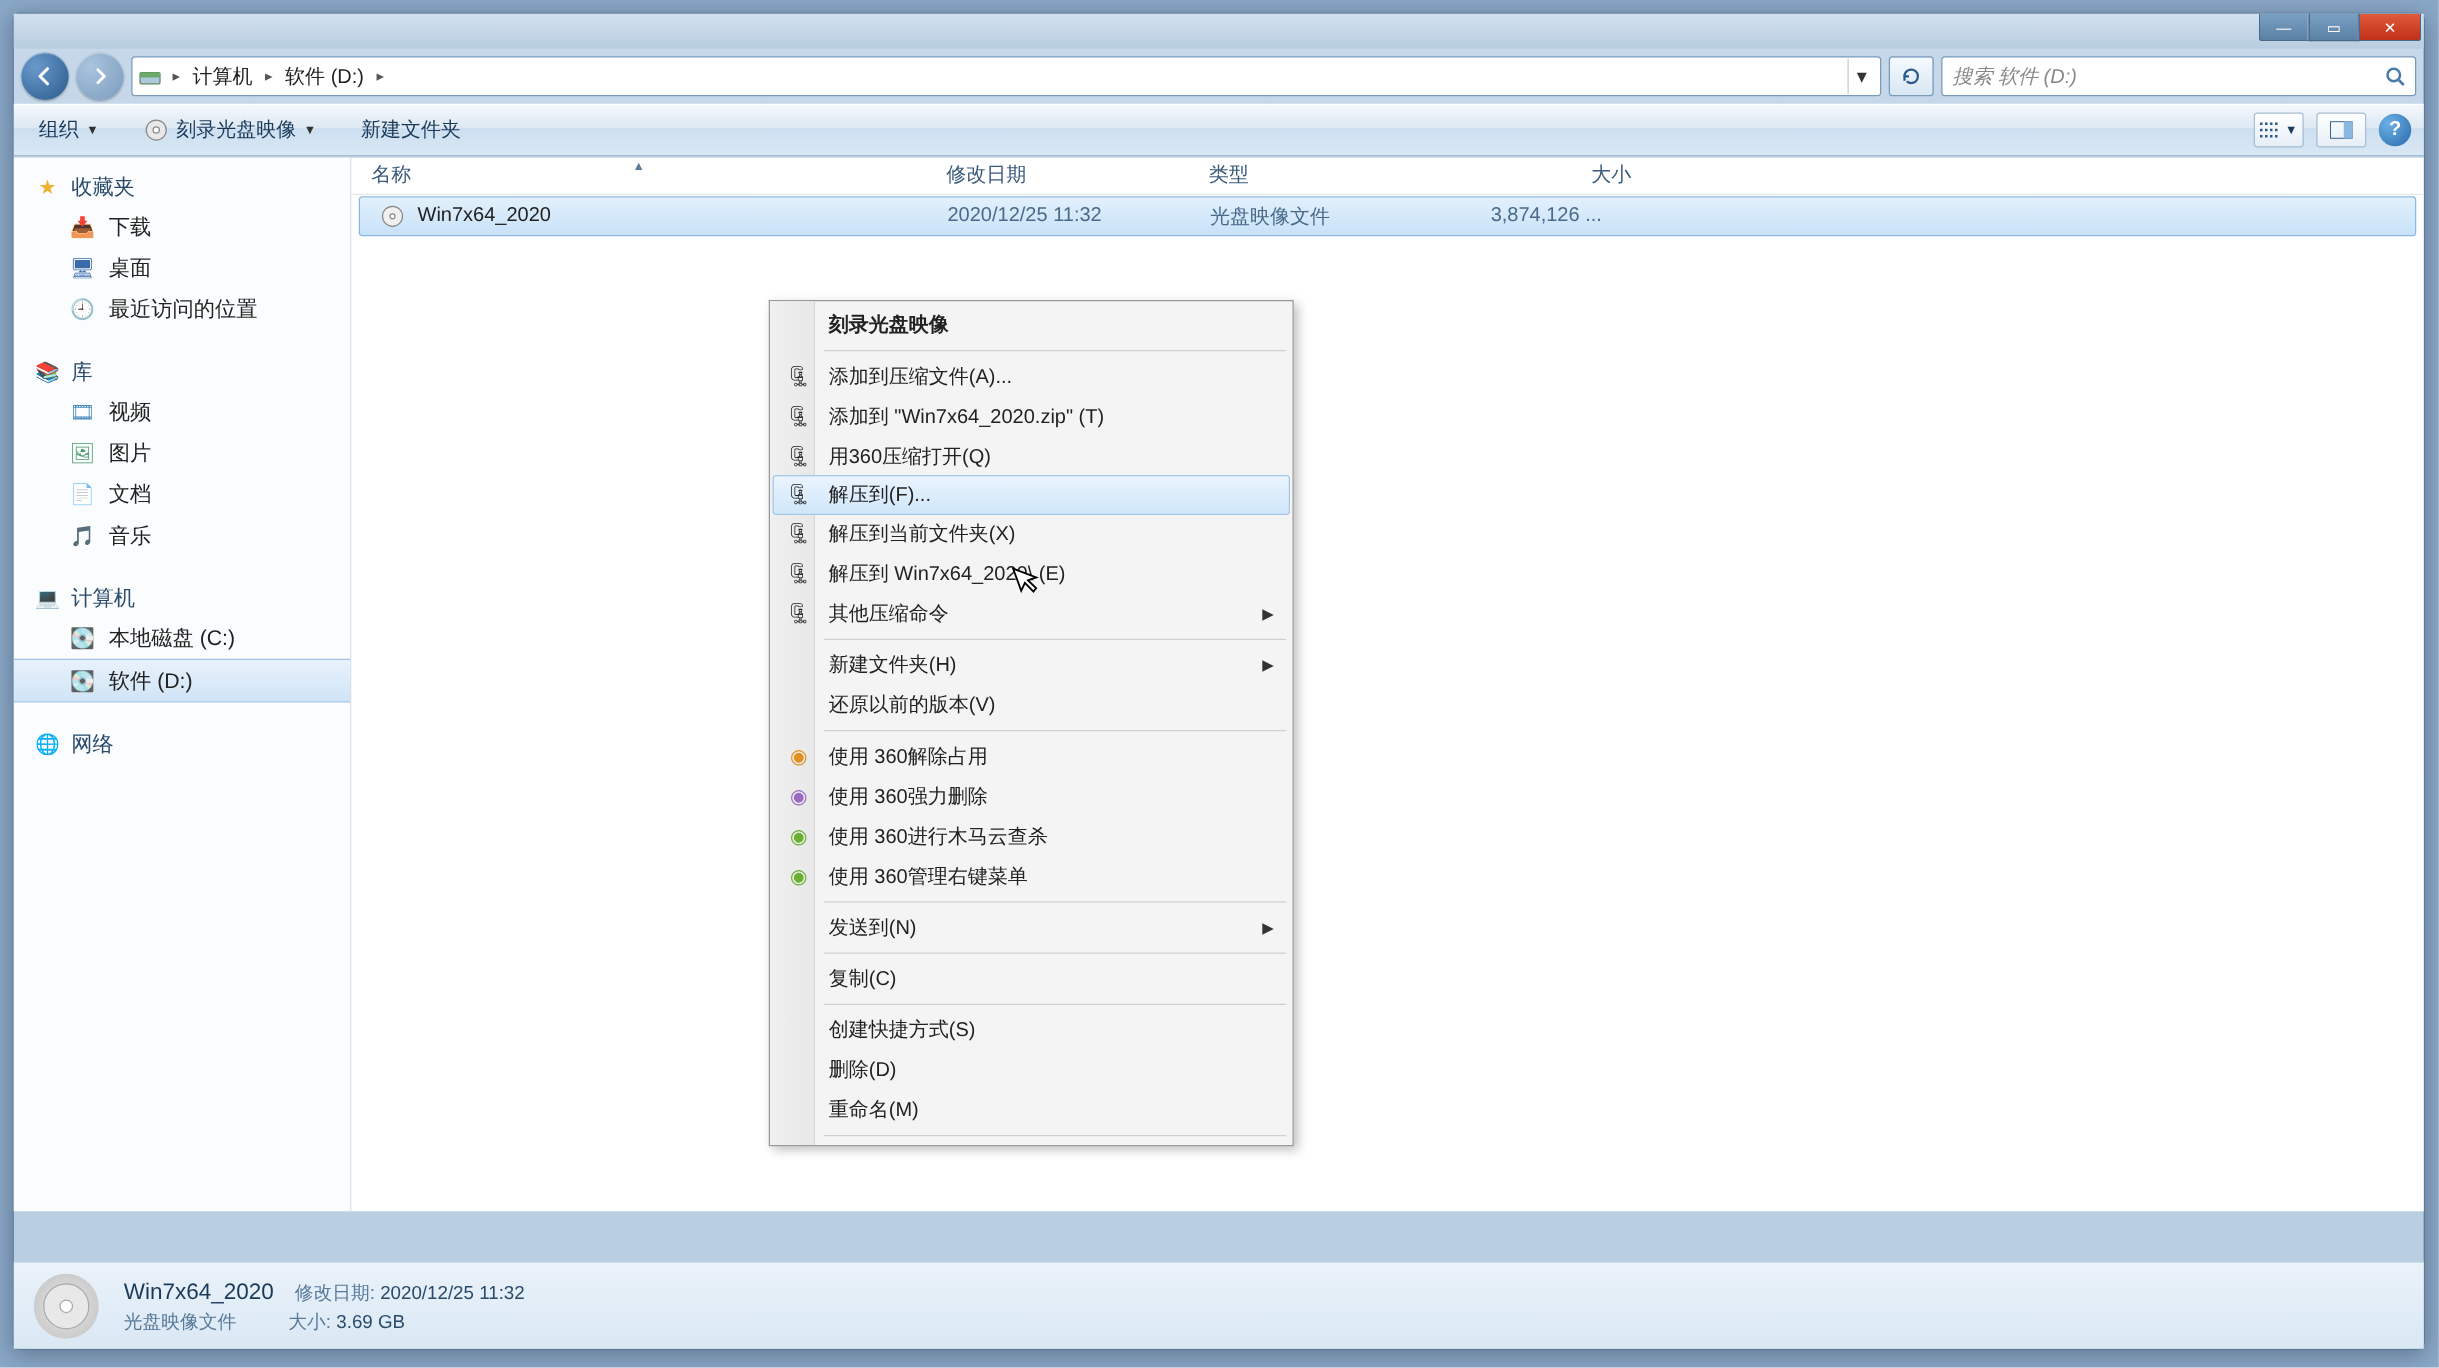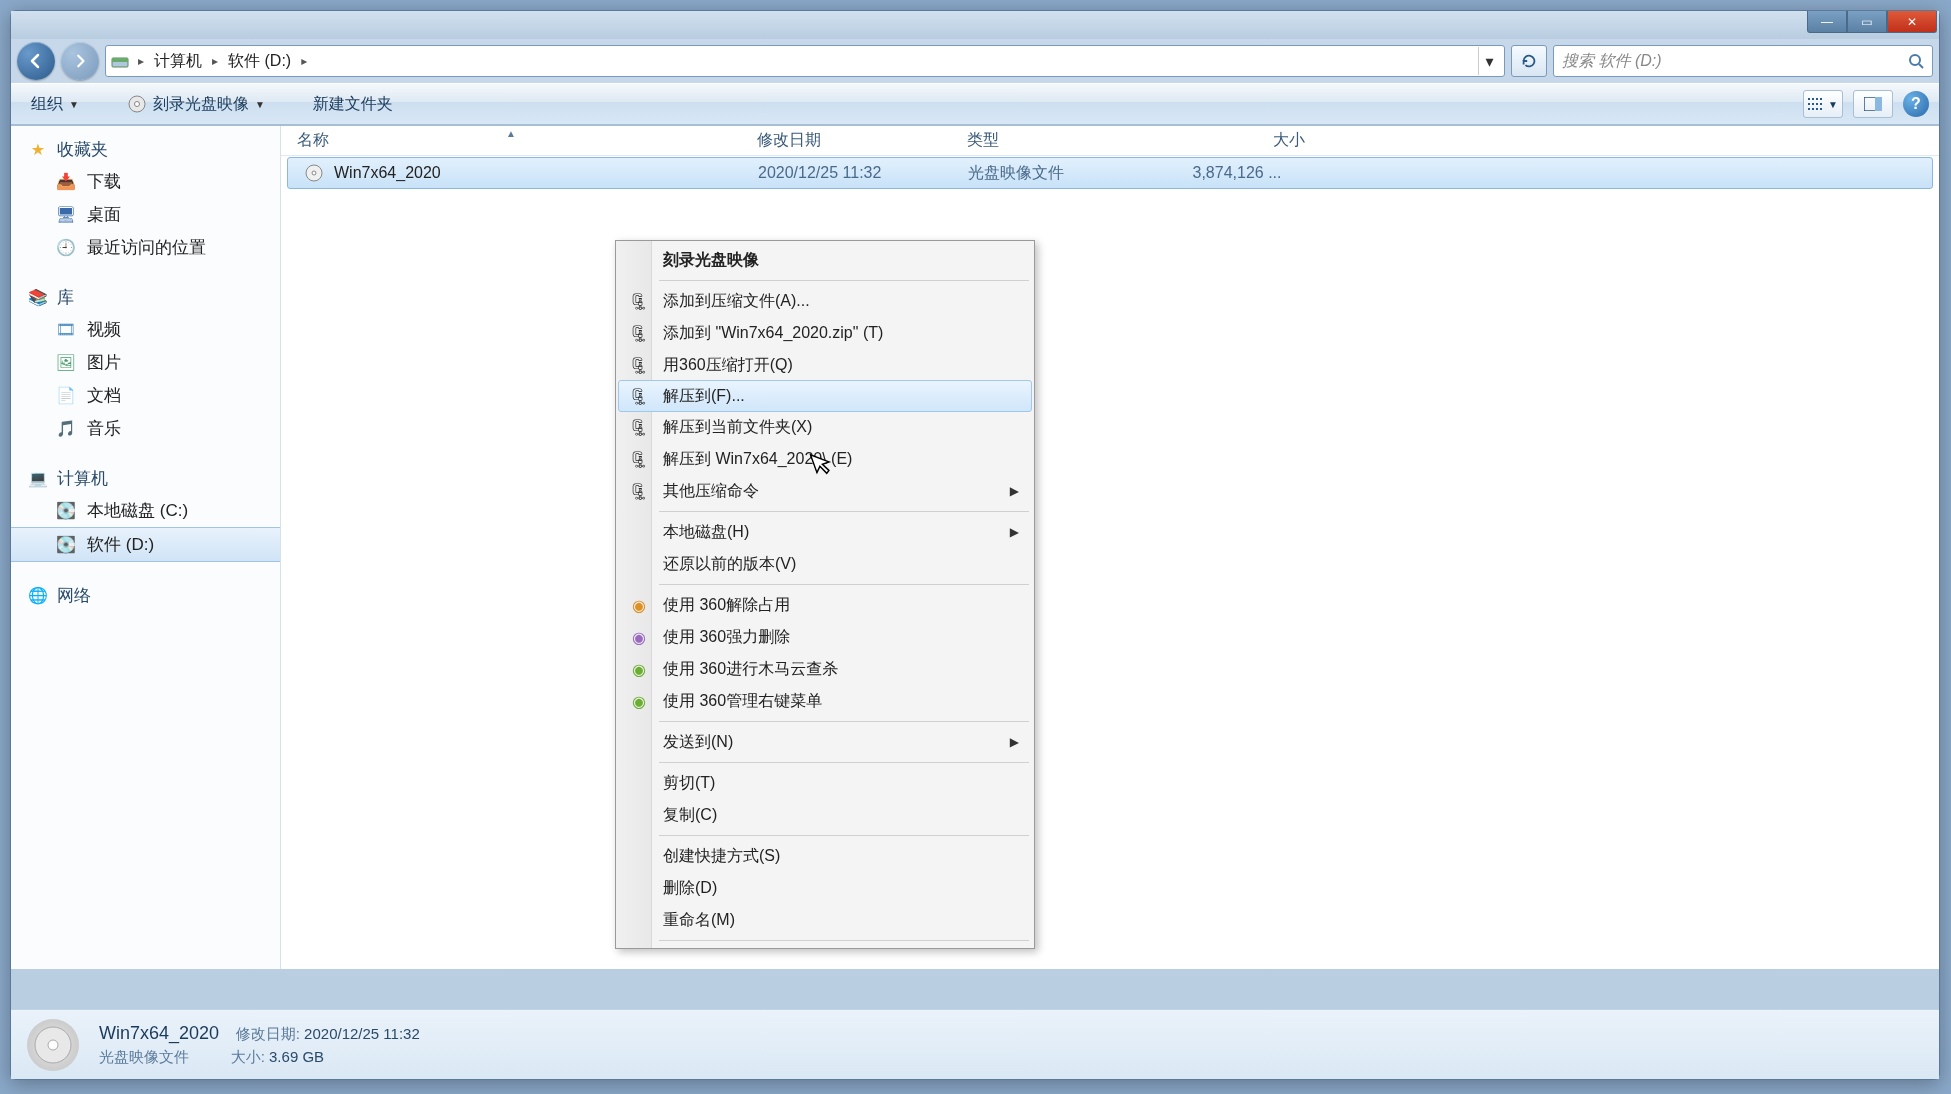--- a/index.html
+++ b/index.html
@@ -50,21 +50,21 @@
 .addressbar .drop { margin-left:auto; width:22px; height:28px; display:flex;align-items:center;justify-content:center; color:#333; border-left:1px solid #ccc; cursor:pointer; }
 .refreshbtn { width:36px; height:32px; background:linear-gradient(to bottom,#f5faff,#d8e6f2); border:1px solid #7a9abc; border-radius:3px; display:flex;align-items:center;justify-content:center; color:#2a5a8a; font-size:16px; cursor:pointer; }
 .searchbox { width:380px; height:32px; background:#fff; border:1px solid #7a9abc; border-radius:3px; display:flex; align-items:center; padding:0 8px; color:#888; font-style:italic; font-size:16px; }
 .searchbox .mag { margin-left:auto; color:#555; font-style:normal; }
 
 
 .toolbar {
   height:42px;
   background: linear-gradient(to bottom,#f4f8fc 0%, #dee9f3 45%, #cddff0 46%, #d8e7f4 100%);
   border-top:1px solid #fff; border-bottom:1px solid #a8bed4;
-  display:flex; align-items:center; padding:0 10px; gap:28px;
+  display:flex; align-items:center; padding:0 10px; gap:16px;
 }
 .toolbtn { display:flex; align-items:center; gap:6px; padding:4px 10px; font-size:16px; color:#1a3a5a; border-radius:3px; cursor:pointer; }
 .toolbtn .drop { font-size:10px; color:#333; }
 .tool-right { margin-left:auto; display:flex; align-items:center; gap:10px; }
 .viewbtn { width:40px; height:28px; border:1px solid #a8bed4; border-radius:3px; background:linear-gradient(to bottom,#fff,#e6eef6); display:flex;align-items:center;justify-content:center; font-size:14px; color:#1a3a5a; cursor:pointer; }
 .helpbtn { width:26px; height:26px; border-radius:50%; background:radial-gradient(circle at 30% 30%,#6ab0e6,#2a6aaa); color:#fff; font-weight:bold; display:flex;align-items:center;justify-content:center; font-size:16px; cursor:pointer; }
 
 
 .body { flex:1; display:flex; background:#fff; border-top:1px solid #a8bed4; overflow:hidden; }
 
@@ -354,21 +354,21 @@
       <span class="cico">🗜</span>
       <span>解压到 Win7x64_2020\ (E)</span>
     </div>
   <div class="ctxitem">
       <span class="cico">🗜</span>
       <span>其他压缩命令</span>
       <span class="arrow">▶</span>
     </div>
   <div class="ctxsep"></div>
   <div class="ctxitem">
-      <span>本地磁盘(H)</span>
+      <span>新建文件夹(H)</span>
       <span class="arrow">▶</span>
     </div>
   <div class="ctxitem">还原以前的版本(V)</div>
   <div class="ctxsep"></div>
   <div class="ctxitem">
       <span class="cico" style="color:#e09020;">◉</span>
       <span>使用 360解除占用</span>
     </div>
   <div class="ctxitem">
       <span class="cico" style="color:#9a6ac0;">◉</span>
@@ -381,21 +381,20 @@
   <div class="ctxitem">
       <span class="cico" style="color:#6ab030;">◉</span>
       <span>使用 360管理右键菜单</span>
     </div>
   <div class="ctxsep"></div>
   <div class="ctxitem">
       <span>发送到(N)</span>
       <span class="arrow">▶</span>
     </div>
   <div class="ctxsep"></div>
-  <div class="ctxitem">剪切(T)</div>
   <div class="ctxitem">复制(C)</div>
   <div class="ctxsep"></div>
   <div class="ctxitem">创建快捷方式(S)</div>
   <div class="ctxitem">删除(D)</div>
   <div class="ctxitem">重命名(M)</div>
   <div class="ctxsep"></div>
 </div>
 
 <div class="cursor">
   <svg width="20" height="26" viewBox="0 0 20 26">

